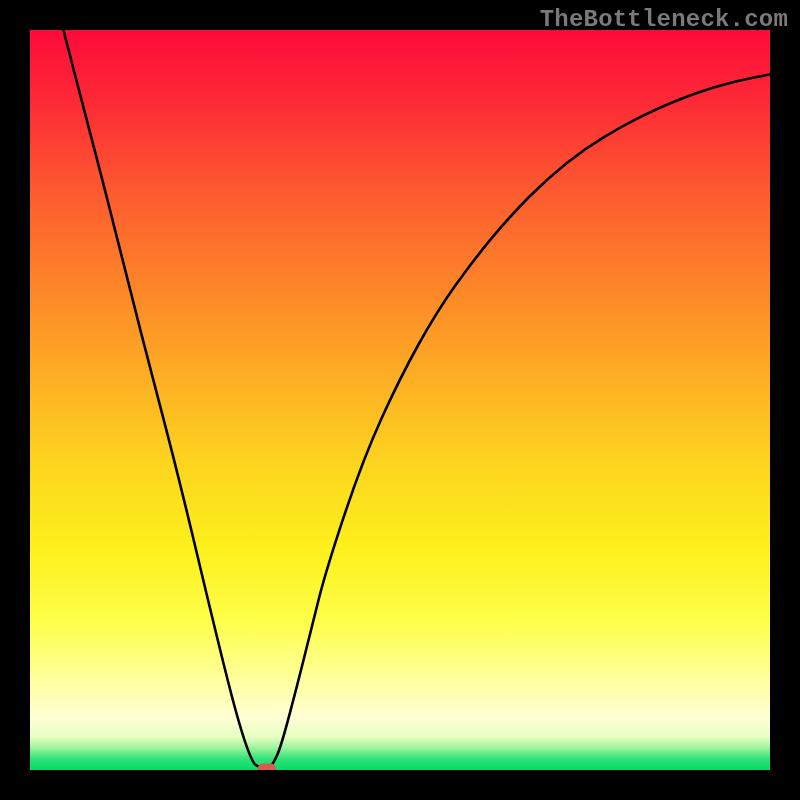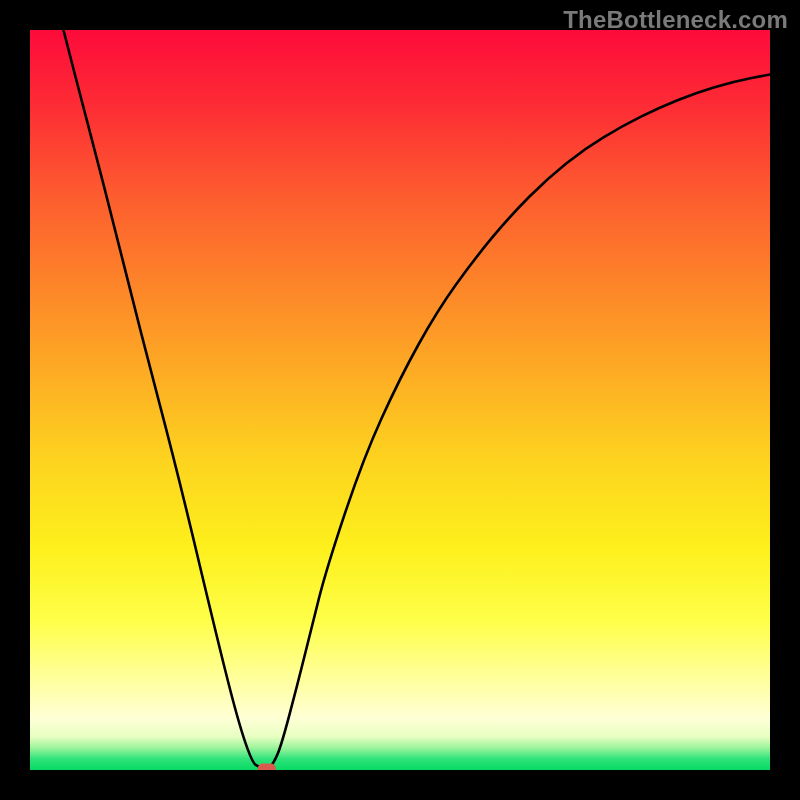--- a/index.html
+++ b/index.html
@@ -9,20 +9,21 @@
     height: 800px;
     background: #000;
     font-family: Arial, Helvetica, sans-serif;
     overflow: hidden;
   }
   .chart-container {
     position: relative;
     width: 800px;
     height: 800px;
     background: #000;
+    font-family: Liberation Mono, monospace;
   }
   .watermark {
     position: absolute;
     top: 6px;
     right: 12px;
     font-size: 24px;
     font-weight: 600;
     color: #7a7a7a;
     letter-spacing: 0.2px;
     z-index: 5;

